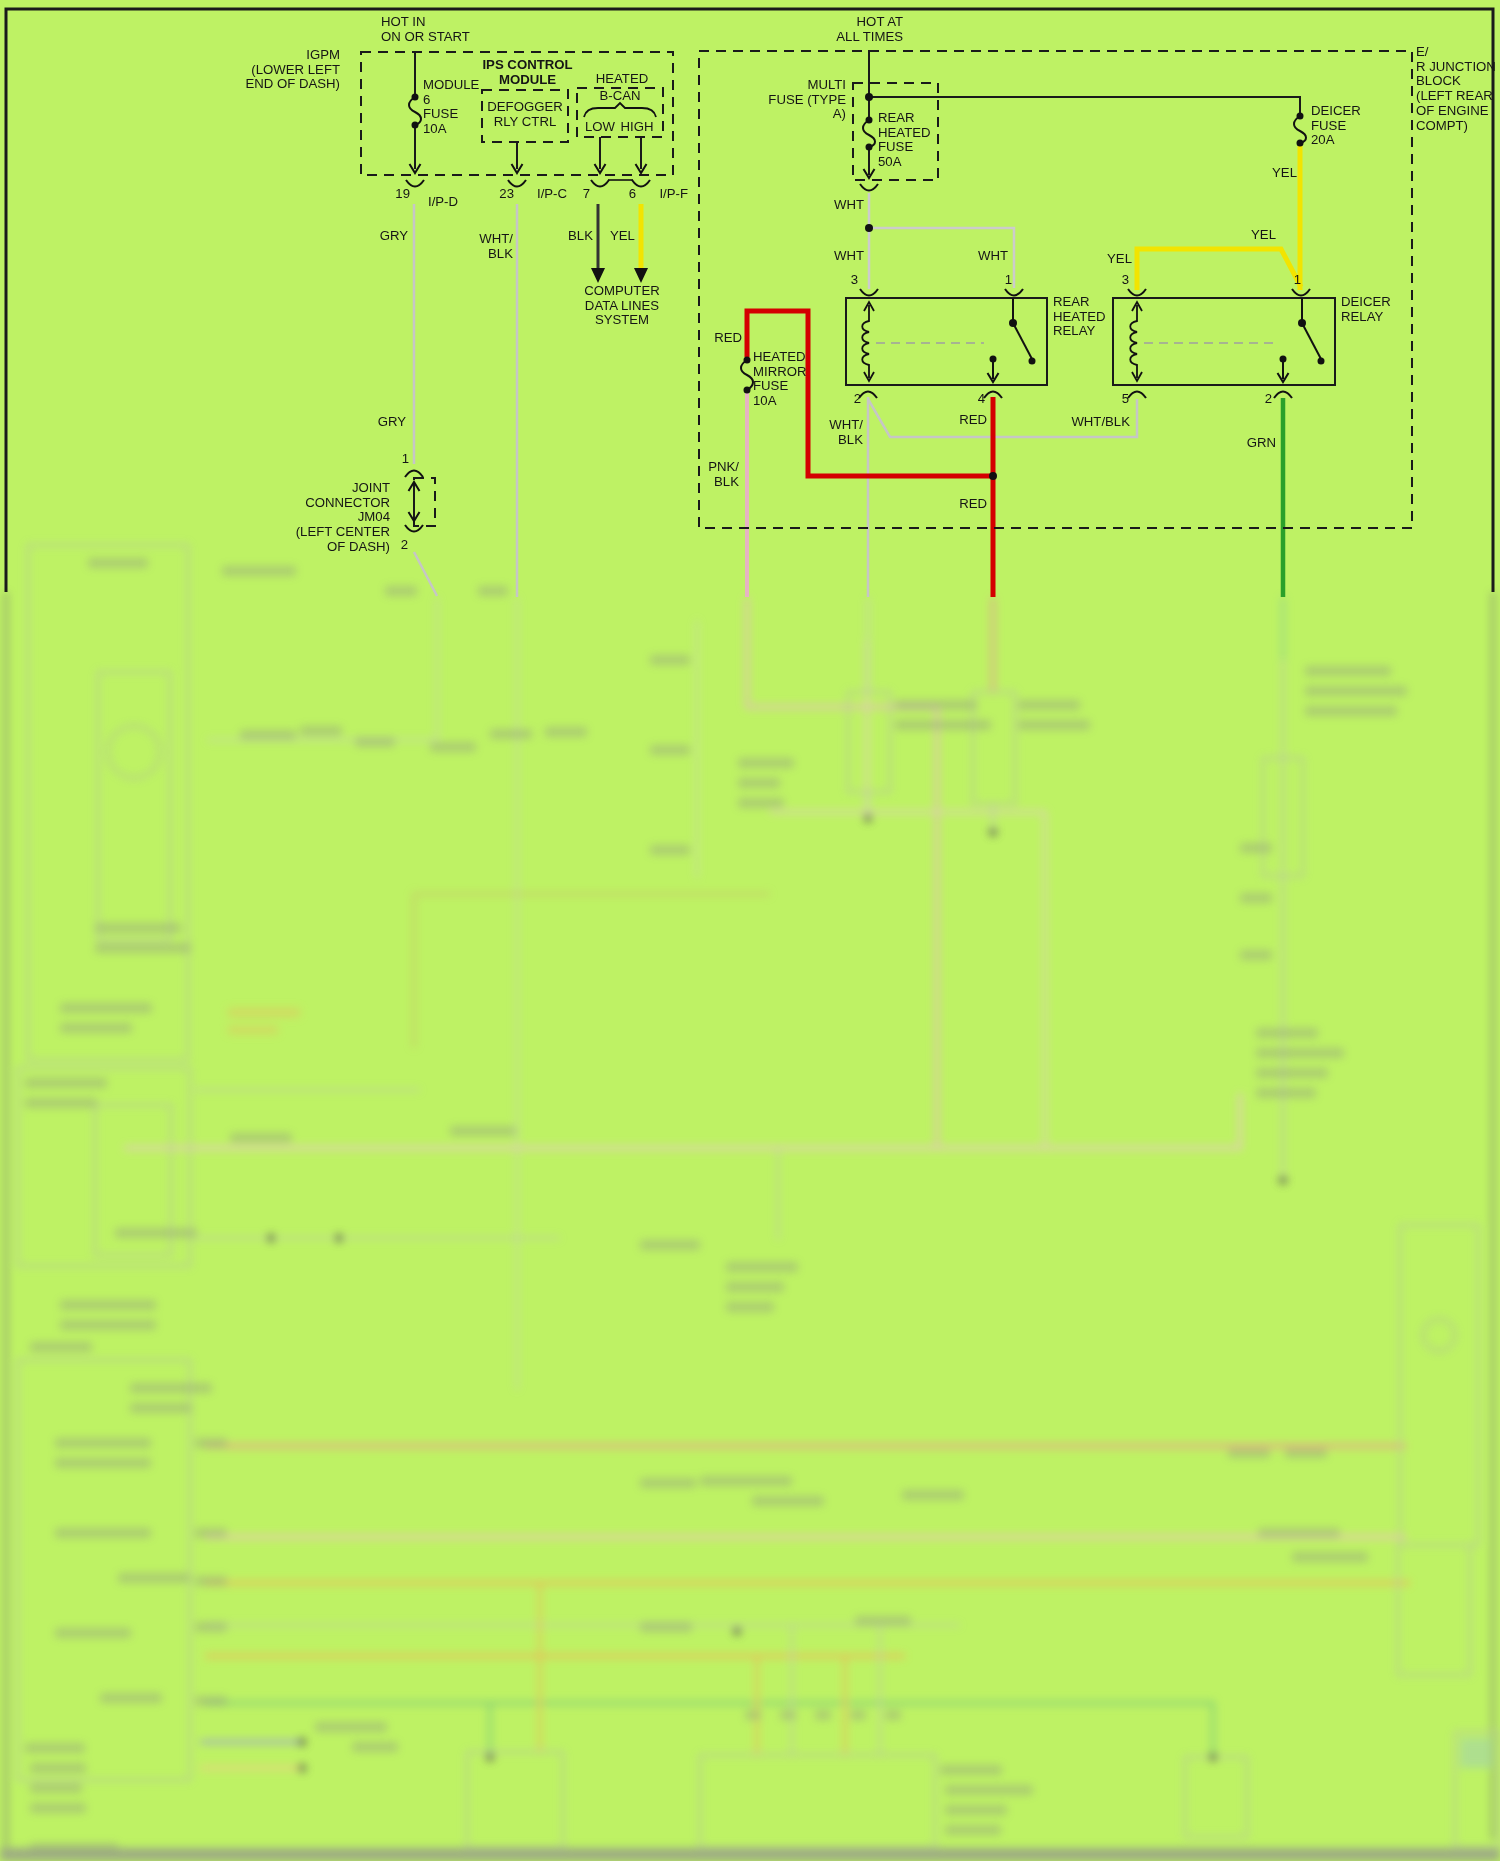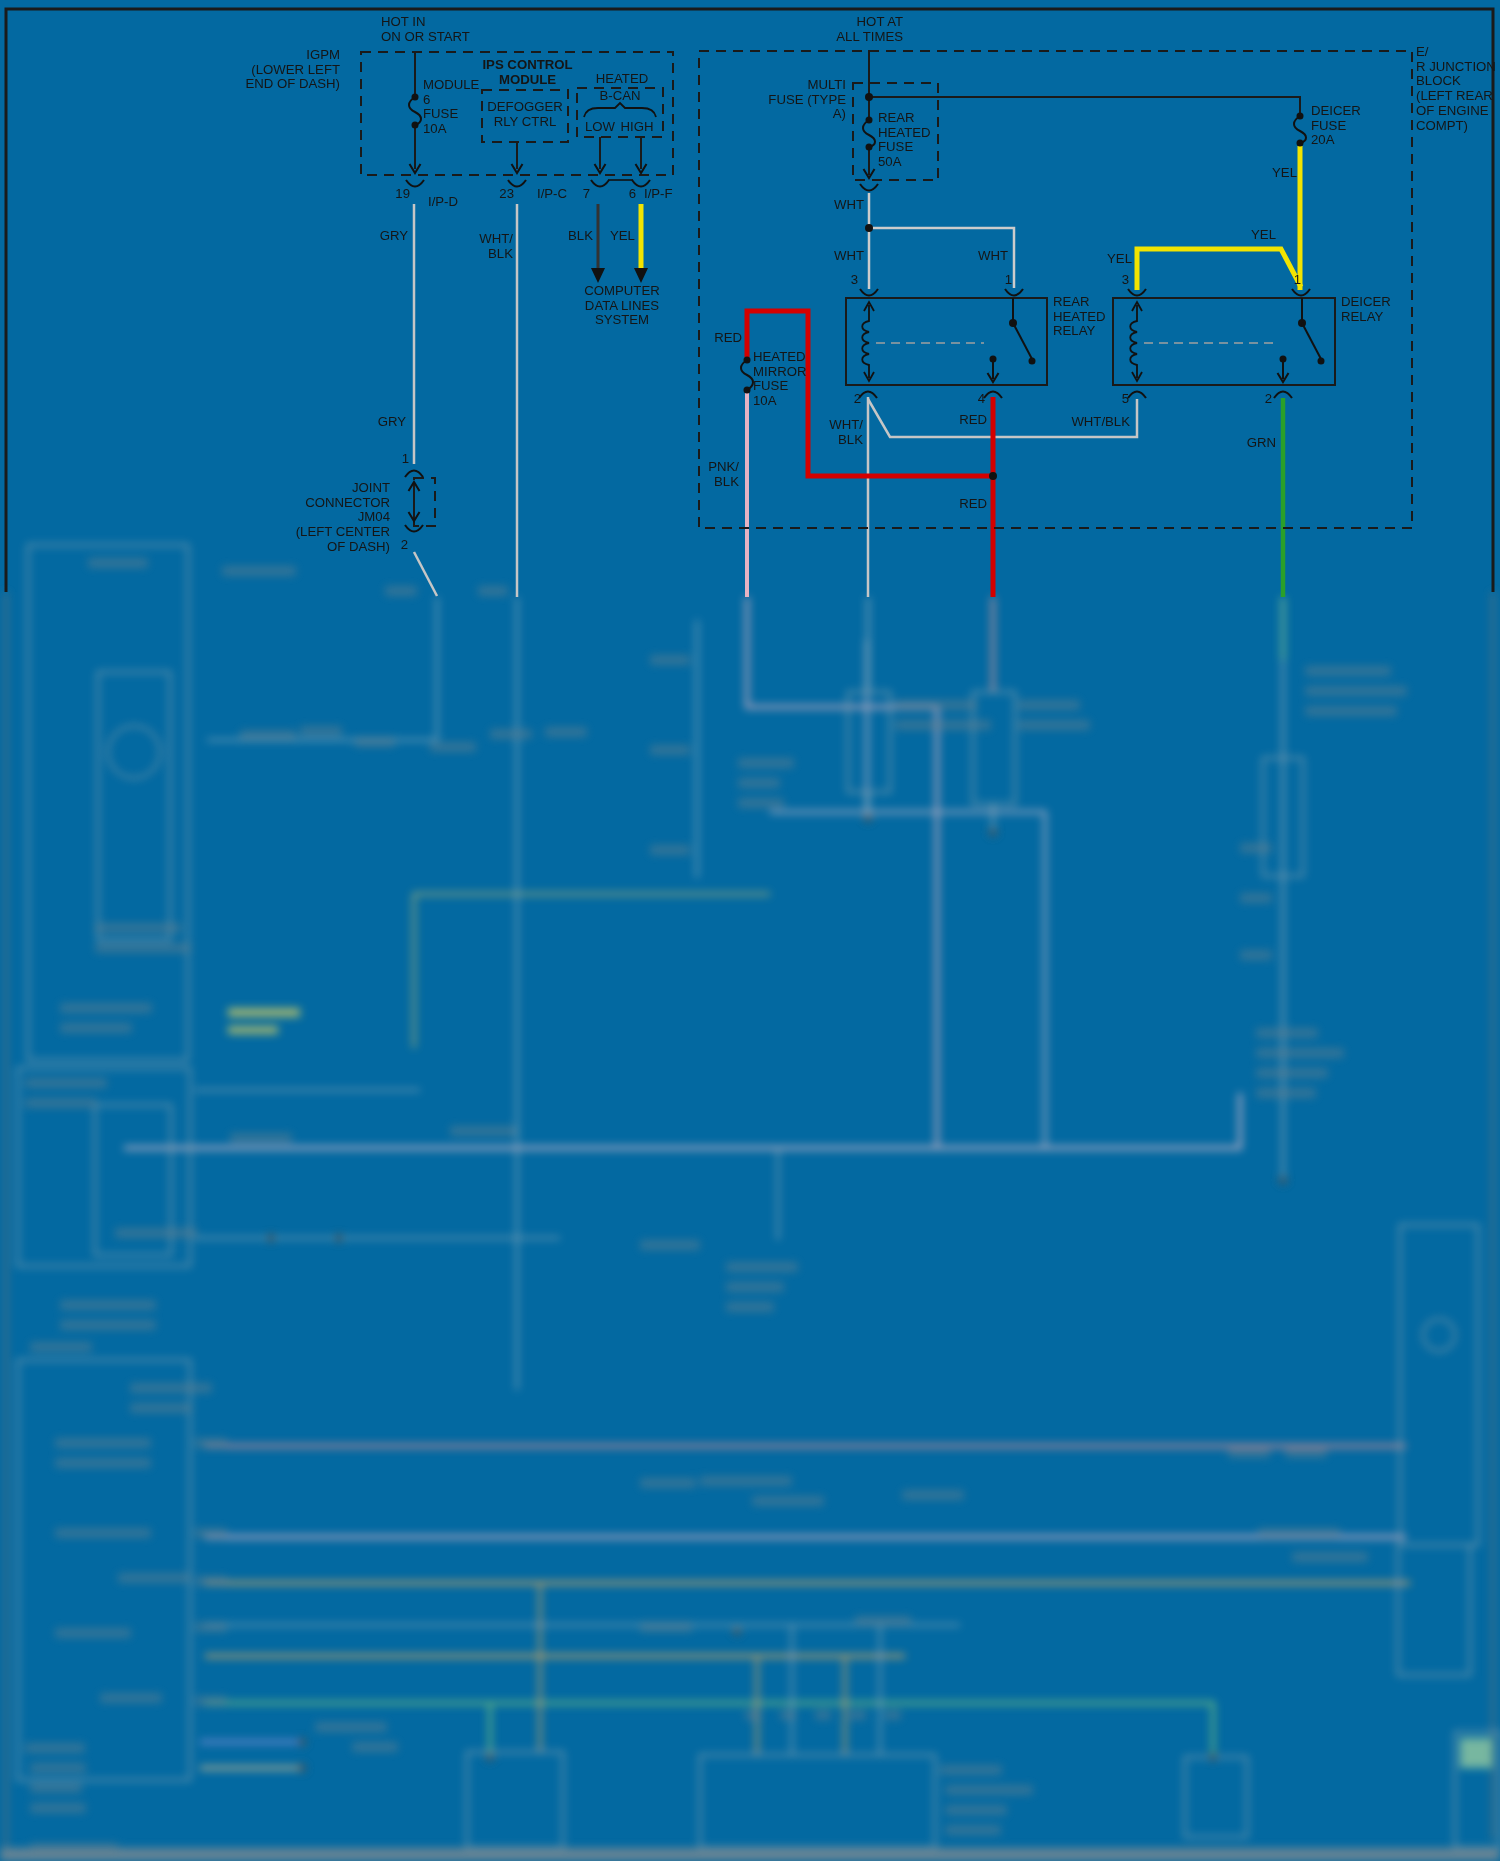--- a/index.html
+++ b/index.html
@@ -1,16 +1,16 @@
 <!DOCTYPE html>
 <html><head>
 <meta charset="utf-8">
 <style>
   html,body{margin:0;padding:0;background:#fff;}
-  #canvas{position:relative;width:1500px;height:1861px;background:#0369a1;overflow:hidden;
+  #canvas{position:relative;width:1500px;height:1861px;background:#bef264;overflow:hidden;
           font-family:"Liberation Sans",sans-serif;}
   #diagram{position:absolute;left:0;top:0;}
   #labels{position:absolute;left:0;top:0;width:1500px;height:1861px;pointer-events:none;}
   .lbl{position:absolute;font-size:13.2px;line-height:14.7px;color:#151515;white-space:pre-line;}
 </style>
 </head>
 <body>
 
 <div id="canvas">
   <svg id="diagram" width="1500" height="1861" viewBox="0 0 1500 1861" xmlns="http://www.w3.org/2000/svg">
@@ -285,21 +285,21 @@
       <div class="lbl" style="left: 584px; top: 72px; width: 76px; text-align: center;">HEATED</div>
       <div class="lbl" style="left: 582px; top: 89px; width: 76px; text-align: center;">B-CAN</div>
       <div class="lbl" style="left: 583px; top: 120px; width: 34px; text-align: center;">LOW</div>
       <div class="lbl" style="left: 618px; top: 120px; width: 38px; text-align: center;">HIGH</div>
       <div class="lbl" style="left: 390px; top: 187px; width: 20px; text-align: right;">19</div>
       <div class="lbl" style="left: 428px; top: 187px; width: 44px; text-align: left; margin-top: 8px;">I/P-D</div>
       <div class="lbl" style="left: 494px; top: 187px; width: 20px; text-align: right;">23</div>
       <div class="lbl" style="left: 530px; top: 187px; width: 44px; text-align: center;">I/P-C</div>
       <div class="lbl" style="left: 578px; top: 187px; width: 12px; text-align: right;">7</div>
       <div class="lbl" style="left: 624px; top: 187px; width: 12px; text-align: right;">6</div>
-      <div class="lbl" style="left: 644px; top: 187px; width: 44px; text-align: left;">I/P-F</div>
+      <div class="lbl" style="left: 644px; top: 187px; width: 44px; text-align: right;">I/P-F</div>
       <div class="lbl" style="left: 374px; top: 229px; width: 34px; text-align: right;">GRY</div>
       <div class="lbl" style="left: 468px; top: 232px; width: 45px; text-align: right;">WHT/
 BLK</div>
       <div class="lbl" style="left: 568px; top: 229px; width: 34px; text-align: left;">BLK</div>
       <div class="lbl" style="left: 610px; top: 229px; width: 34px; text-align: left;">YEL</div>
       <div class="lbl" style="left: 583px; top: 284px; width: 78px; text-align: center;">COMPUTER
 DATA LINES
 SYSTEM</div>
       <div class="lbl" style="left: 372px; top: 415px; width: 34px; text-align: right;">GRY</div>
       <div class="lbl" style="left: 294px; top: 481px; width: 96px; text-align: right;">JOINT

